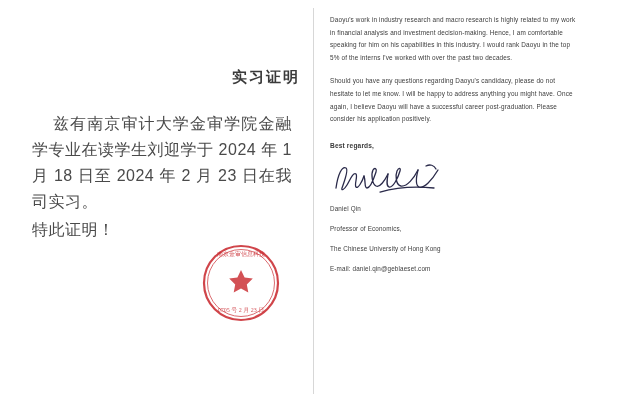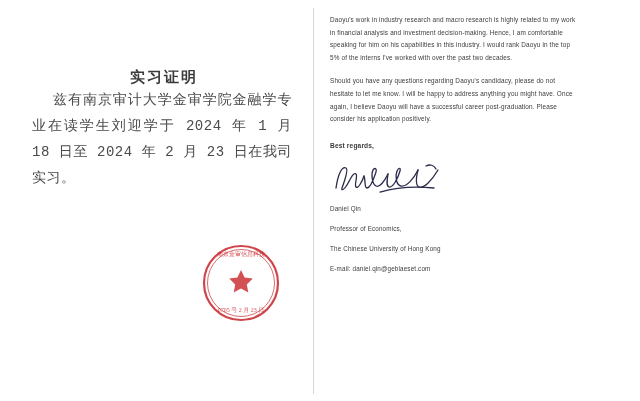--- a/index.html
+++ b/index.html
@@ -31,32 +31,33 @@
   .cert {
     position: absolute;
     left: 28px;
     top: 10px;
     width: 272px;
     height: 382px;
     background: #ffffff;
     color: #2b2b2b;
   }
   .cert-title {
-    text-align: center;
+    text-align: right;
     font-family: "Liberation Serif", serif;
     font-size: 15px;
     font-weight: bold;
     letter-spacing: 2px;
     color: #3a3a3a;
     margin-top: 58px;
   }
   .cert-body {
+    margin-top: 24px;
     padding: 0 8px 0 4px;
-    font-family: Liberation Mono, monospace;
-    font-size: 14px;
+    font-family: Liberation Sans, sans-serif;
+    font-size: 16px;
     line-height: 26px;
     color: #4a4a4a;
     letter-spacing: 0.5px;
     text-align: justify;
   }
   .cert-body p {
     margin: 0 0 2px 0;
   }
   .indent {
     text-indent: 21px;
@@ -121,20 +122,21 @@
 </head>
 <body>
 
 <div class="page">
   <div class="doc-area">
 
     <div class="cert">
       <div class="cert-title">实习证明</div>
       <div class="cert-body">
         <p class="indent">兹有南京审计大学金审学院金融学专业在读学生刘迎学于 2024 年 1 月 18 日至 2024 年 2 月 23 日在我司实习。</p>
+        <p>特此证明！</p>
       </div>
 
       <div class="seal">
         <svg width="82" height="82" viewBox="0 0 82 82" xmlns="http://www.w3.org/2000/svg">
           <g fill="none" stroke="#c8252b" stroke-width="2.2" opacity="0.85">
             <circle cx="41" cy="41" r="37"></circle>
             <circle cx="41" cy="41" r="33.5" stroke-width="0.8"></circle>
           </g>
           <path d="M41 28 l3.6 7.6 8.2 1 -6 5.8 1.5 8.2 -7.3 -4 -7.3 4 1.5 -8.2 -6 -5.8 8.2 -1 z" fill="#c8252b" opacity="0.8"></path>
           <g fill="#c8252b" opacity="0.8" font-family="Liberation Serif, serif" font-size="6">

